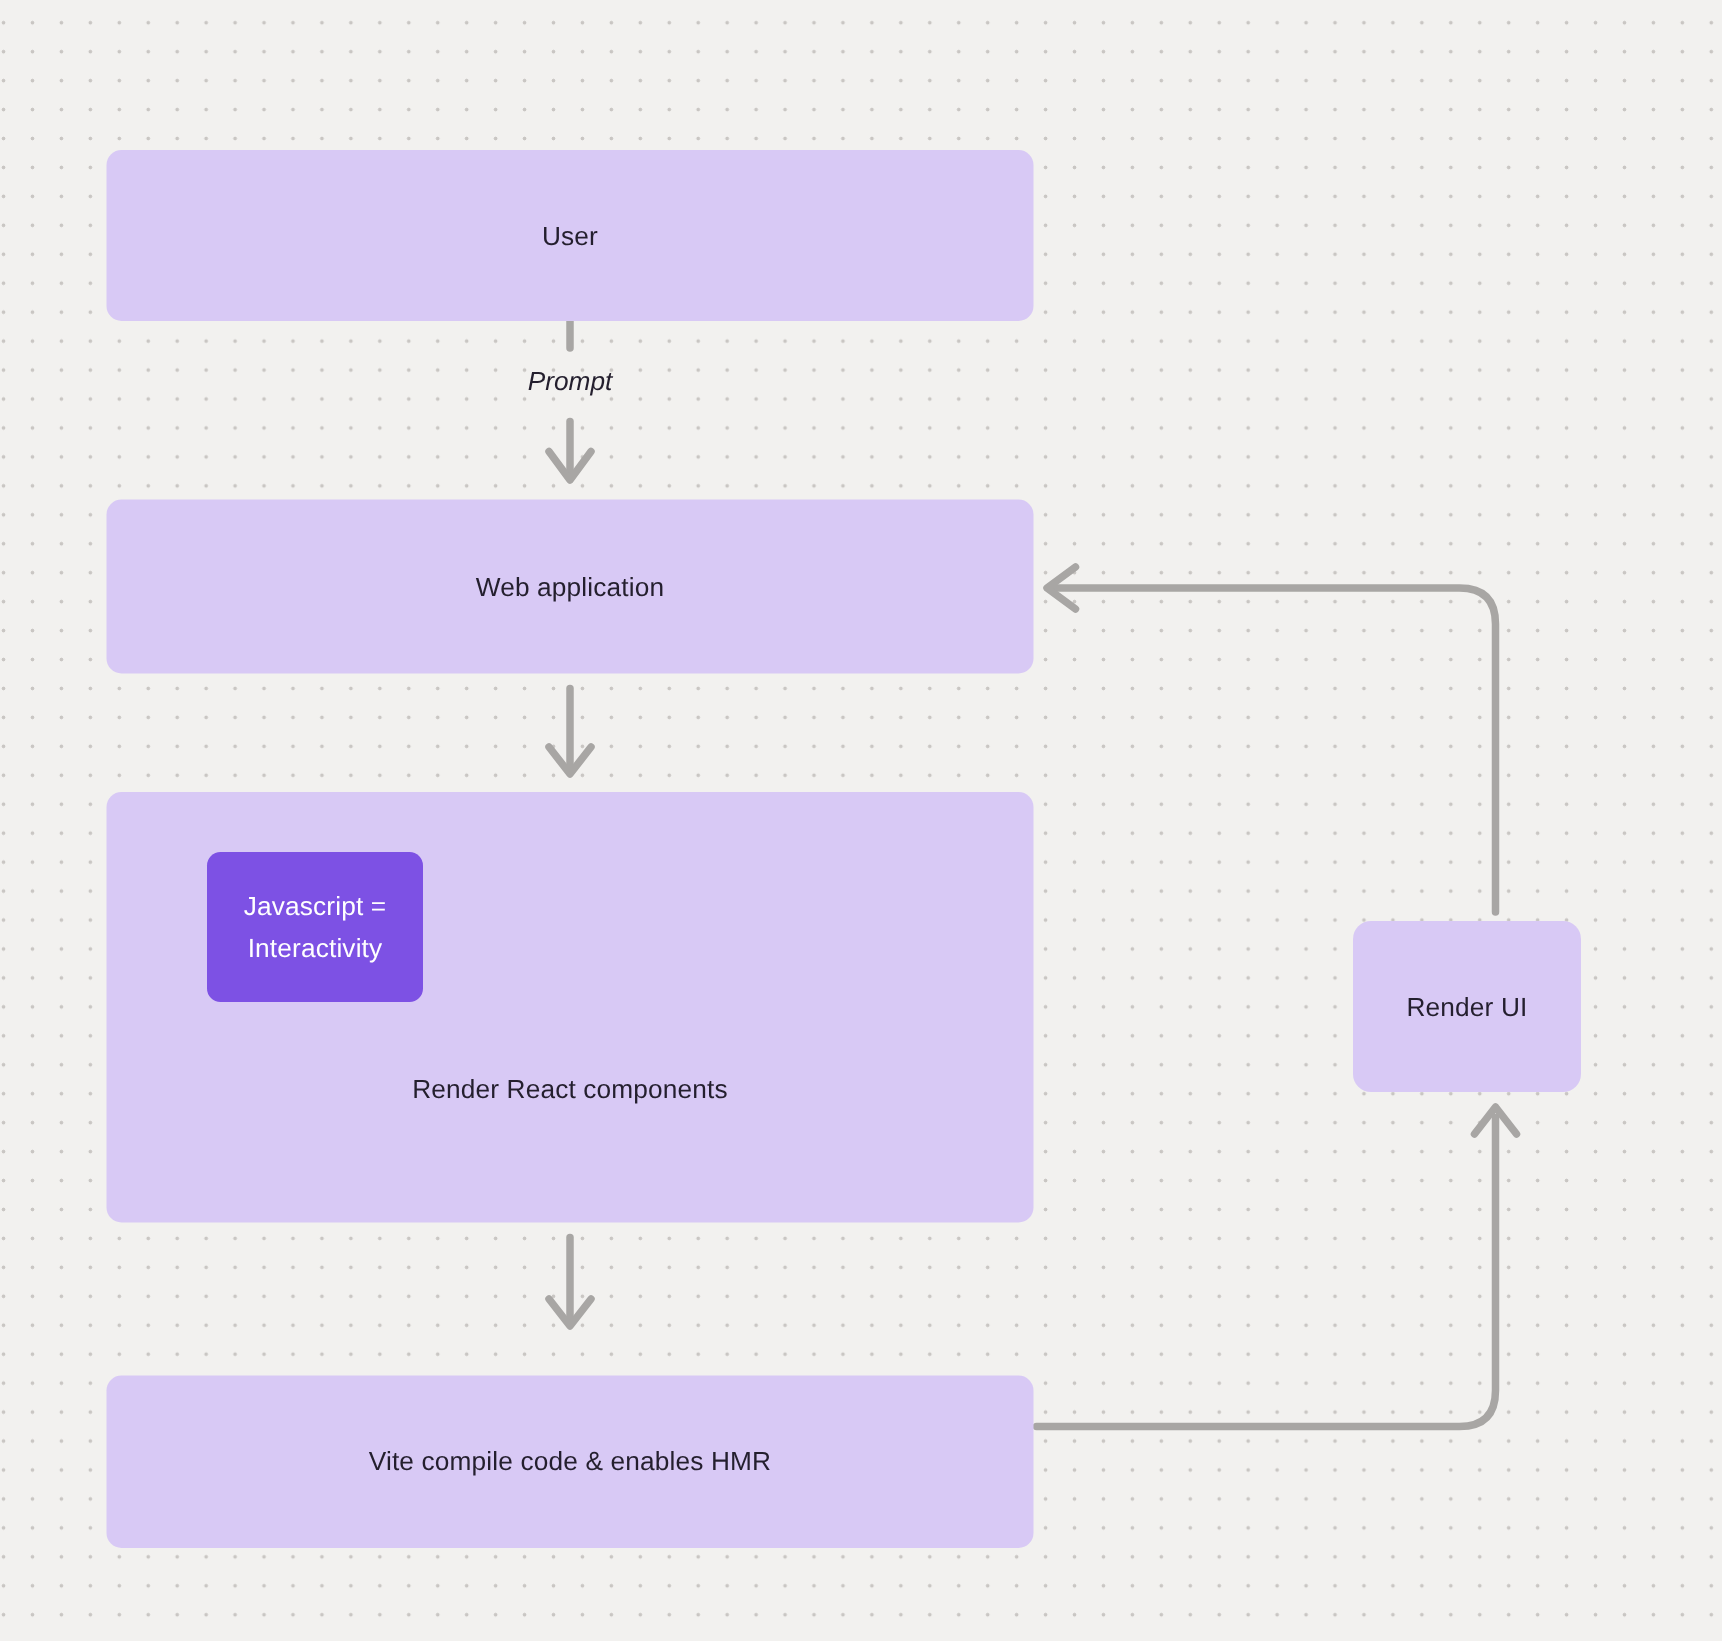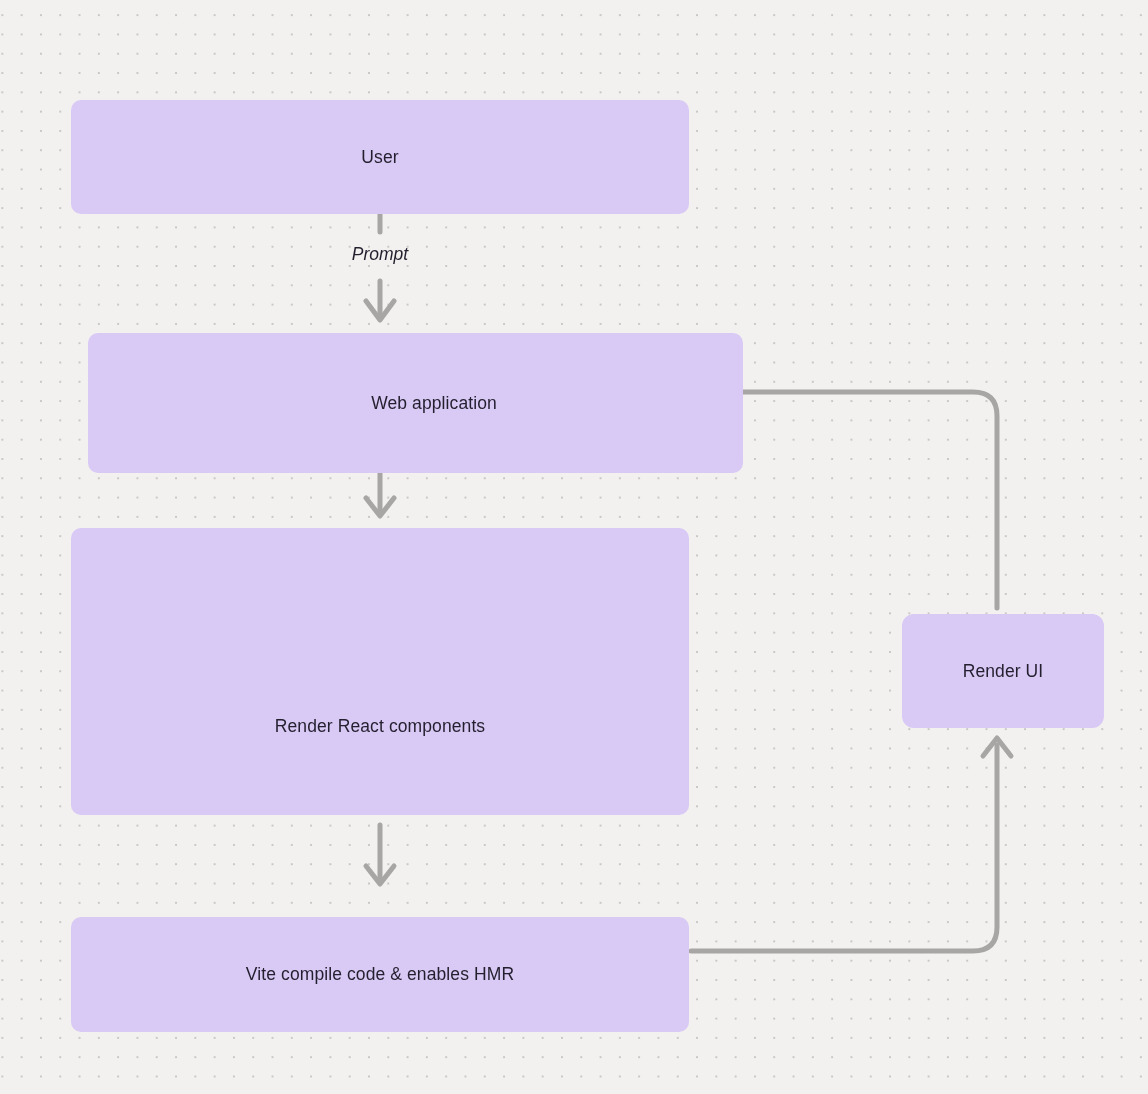--- a/index.html
+++ b/index.html
@@ -29,25 +29,25 @@
     align-items: center;
     justify-content: center;
     color: #241f2e;
     font-size: 17.5px;
     letter-spacing: 0.1px;
   }
   .node-label {
     text-align: center;
   }
   .user-box        { left: 71px;  top: 64px;  width: 618px; height: 114px; margin-top: 36px; }
-  .webapp-box      { left: 88px;  top: 333px; width: 618px; height: 140px; padding-left: 37px; }
+  .webapp-box      { left: 71px;  top: 333px; width: 618px; height: 116px; }
   .components-box  { left: 71px;  top: 528px; width: 618px; height: 287px;
                      align-items: flex-start; justify-content: flex-start; }
   .vite-box        { left: 71px;  top: 893px; width: 618px; height: 115px; margin-top: 24px; }
-  .renderui-box    { left: 902px; top: 614px; width: 202px; height: 114px; border-radius: 12px; }
+  .renderui-box    { left: 902px; top: 614px; width: 152px; height: 114px; border-radius: 12px; }
 
   .child-row {
     position: absolute;
     left: 67px;
     top: 40px;
     display: flex;
     gap: 26px;
   }
   .child-node {
     width: 144px;
@@ -137,20 +137,21 @@
   </div>
 
   <div class="edge-label">Prompt</div>
 
   <div class="node webapp-box">
     <div class="node-label">Web application</div>
   </div>
 
   <div class="node components-box">
     <div class="child-row">
+      <div class="child-node">Javascript = Interactivity</div>
     </div>
     <div class="components-label">Render React components</div>
   </div>
 
   <div class="node vite-box">
     <div class="node-label">Vite compile code &amp; enables HMR</div>
   </div>
 
   <div class="node renderui-box">
     <div class="node-label">Render UI</div>

